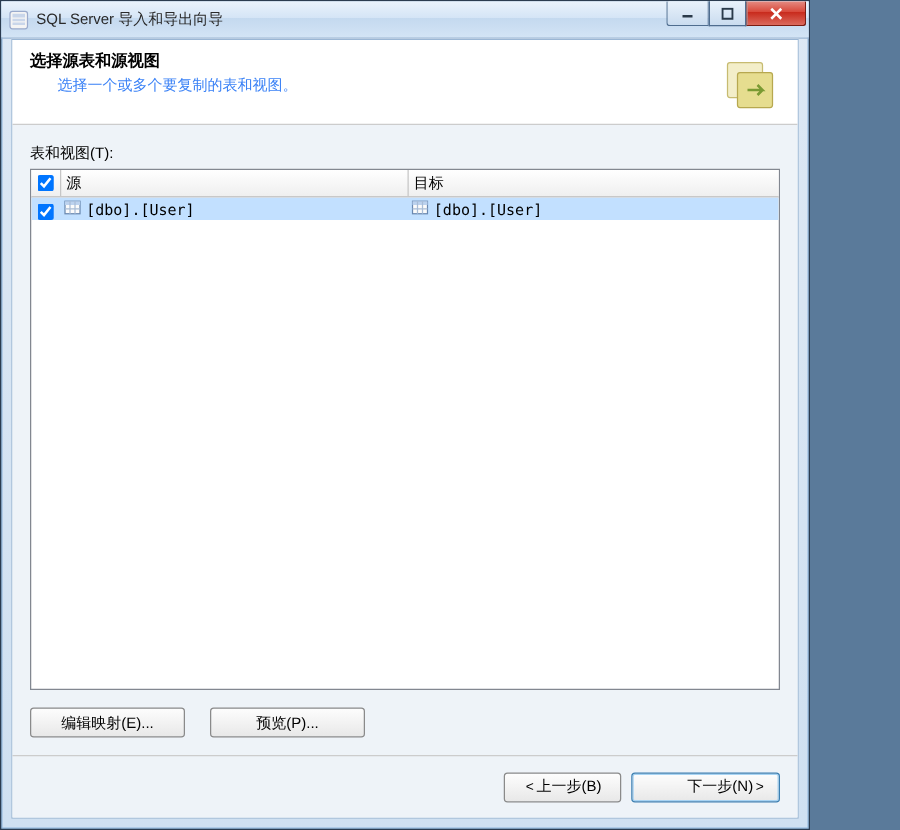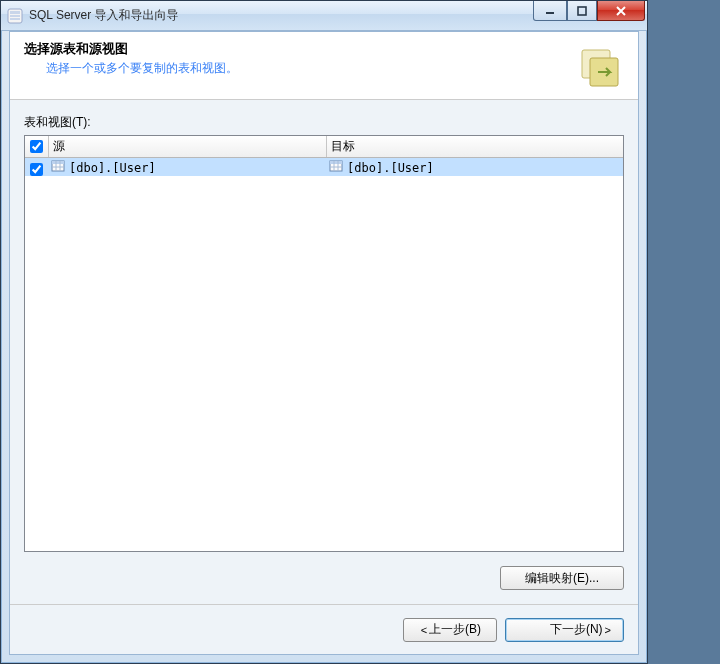--- a/index.html
+++ b/index.html
@@ -118,21 +118,21 @@
   .grid-row.selected { background: #c2e0ff; }
   .gc { border-right: 1px solid transparent; display: flex; align-items: center; }
   .gc-check { width: 24px; justify-content: center; }
   .gc-src { flex: 0 0 46.5%; padding-left: 2px; gap: 4px; }
   .gc-tgt { flex: 1 1 auto; padding-left: 2px; gap: 4px; }
   .tbl-icon { width: 14px; height: 14px; flex: 0 0 auto; }
   input[type=checkbox] {
     width: 13px; height: 13px; margin: 0;
   }
   .row-btns {
-    display: flex; justify-content: flex-end; gap: 20px;
+    display: flex; justify-content: flex-start; gap: 20px;
     margin-top: 14px;
   }
   .btn {
     height: 24px;
     min-width: 124px;
     background: linear-gradient(to bottom,#fdfdfd,#e8e8e8);
     border: 1px solid #8a8a8a;
     border-radius: 3px;
     font-size: 12px;
     display: inline-flex; align-items: center; justify-content: center;
@@ -251,20 +251,21 @@
                     <line x1="9" y1="2" x2="9" y2="12" stroke="#a8bcd6"></line>
                   </svg></span>
                 <span>[dbo].[User]</span>
               </div>
             </div>
           </div>
       </div>
 
       <div class="row-btns">
         <button class="btn">编辑映射(E)...</button>
+        <button class="btn">预览(P)...</button>
       </div>
     </div>
 
     <div class="footer">
       <div class="spacer"></div>
       <button class="btn">
         <span class="chev">&lt;</span>
         <span>上一步(B)</span>
       </button>
       <button class="btn default">

